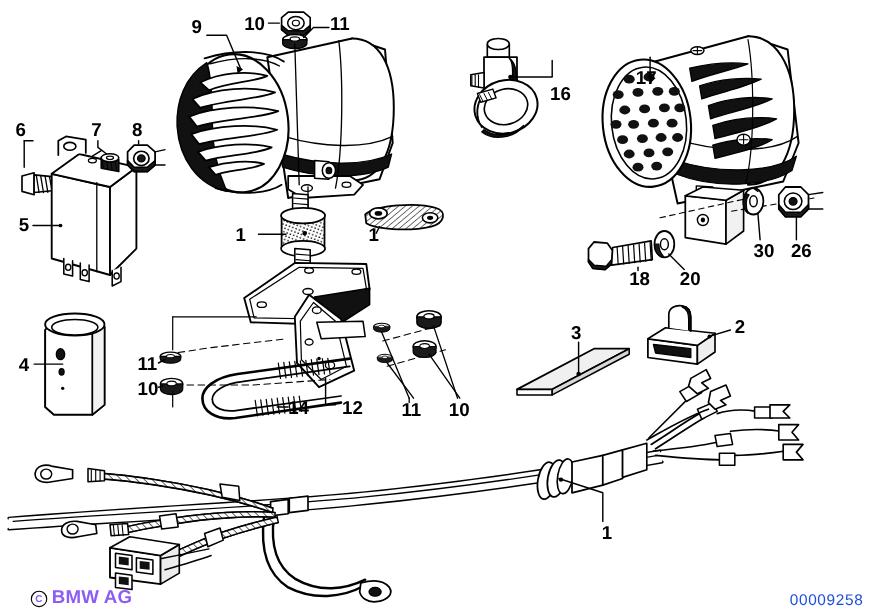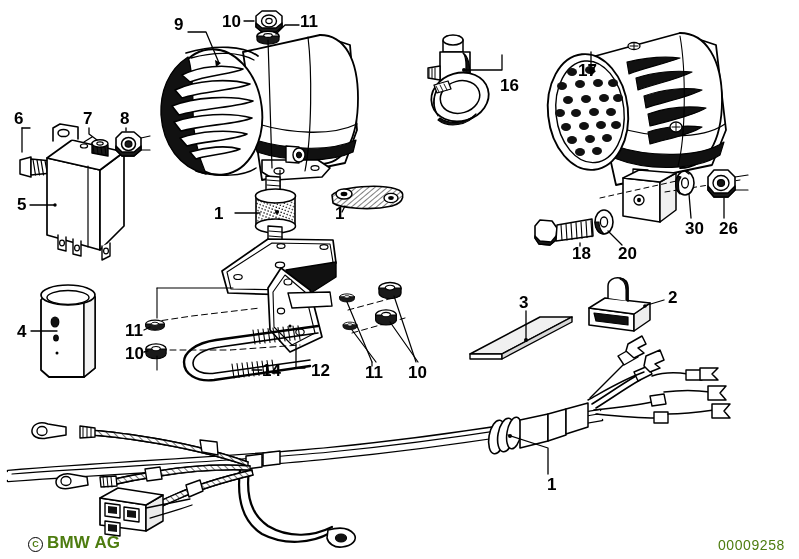--- a/index.html
+++ b/index.html
@@ -32,42 +32,42 @@
     user-select:none;
   }
   .copyright{
     position:absolute;
     left:28px;
     top:533px;
     font-family:"Liberation Sans", sans-serif;
     font-weight:bold;
     font-size:17px;
     letter-spacing:0.2px;
-    color:#4d7c0f;
+    color:#8b5cf6;
     white-space:nowrap;
   }
   .copyright .cmark{
     display:inline-block;
     width:13px;height:13px;
     border:1.6px solid #000;
     border-radius:50%;
     font-size:9px;
     font-weight:bold;
     line-height:12px;
     text-align:center;
     margin-right:4px;
     vertical-align:1px;
   }
   .partno{
     position:absolute;
     right:14px;
     top:537px;
     font-family:"Liberation Sans", sans-serif;
     font-size:14px;
-    color:#4d7c0f;
+    color:#1d4ed8;
     letter-spacing:0.6px;
   }
 </style>
 </head>
 <body>
 
 <div id="sheet">
 
   <svg id="art" viewBox="0 0 799 559" xmlns="http://www.w3.org/2000/svg">
     <defs>

